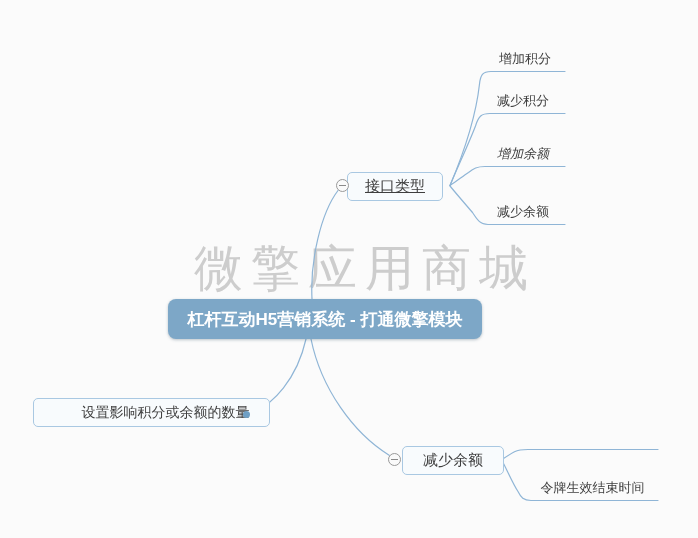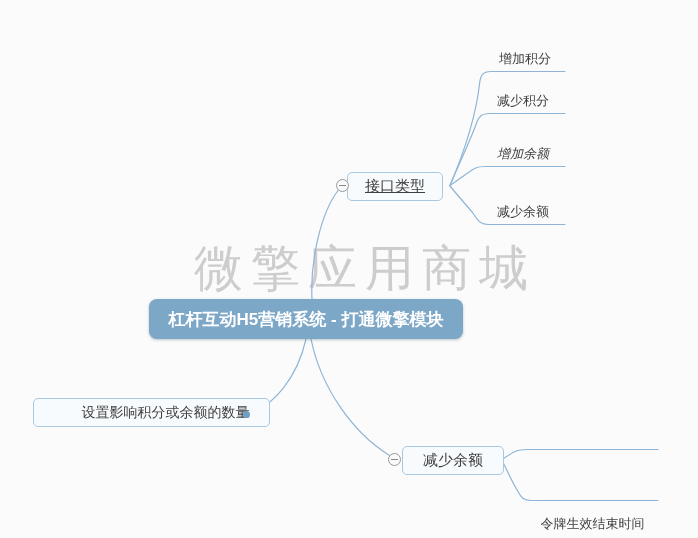--- a/index.html
+++ b/index.html
@@ -10,21 +10,21 @@
   }
   .watermark {
     position:absolute; left:0; right:0; top:236px;
     text-align:center; font-size:49px; letter-spacing:8px;
     color:#cdcdcd; white-space:nowrap; z-index:1;
     user-select:none;
     padding-left:32px;
   }
   .connector-svg { position:absolute; left:0; top:0; z-index:2; }
   .root-topic {
-    position:absolute; left:149px; top:299px; width:314px; height:40px;
+    position:absolute; left:168px; top:299px; width:314px; height:40px;
     background:#7da7c7; border-radius:8px; z-index:4;
     display:flex; align-items:center; justify-content:center;
     color:#ffffff; font-size:17px; font-weight:bold;
     box-shadow:0 1px 3px rgba(60,90,110,.35);
     white-space:nowrap;
   }
   .topic-box {
     position:absolute; z-index:3;
     border:1px solid #a9c8e2; background:#f8fbfd; border-radius:5px;
     display:flex; align-items:center; justify-content:center;
@@ -36,21 +36,21 @@
   .child-label {
     position:absolute; height:24px; z-index:3;
     display:flex; align-items:center; justify-content:center;
     font-size:13px; color:#3f3f3f; white-space:nowrap;
   }
   .c-t1 { left:483px; width:84px;  top:47px;  }
   .c-t2 { left:481px; width:84px;  top:89px;  }
   .c-t3 { left:481px; width:84px;  top:142px;font-style:italic; }
   .c-t4 { left:481px; width:84px;  top:200px; }
   .c-b1 { left:527px; width:131px; top:425px; }
-  .c-b2 { left:527px; width:131px; top:476px;margin-top:36px; }
+  .c-b2 { left:527px; width:131px; top:476px; }
   .collapse {
     position:absolute; width:11px; height:11px; z-index:4;
     border:1px solid #999999; border-radius:50%; background:#fafafa;
     display:flex; align-items:center; justify-content:center;
     box-sizing:content-box; cursor:pointer;
   }
   .collapse-type  { left:336px; top:179px; }
   .collapse-token { left:388px; top:453px; }
   .minus-shape { width:7px; height:0; border-top:1px solid #8a8a8a; }
   .bead {

